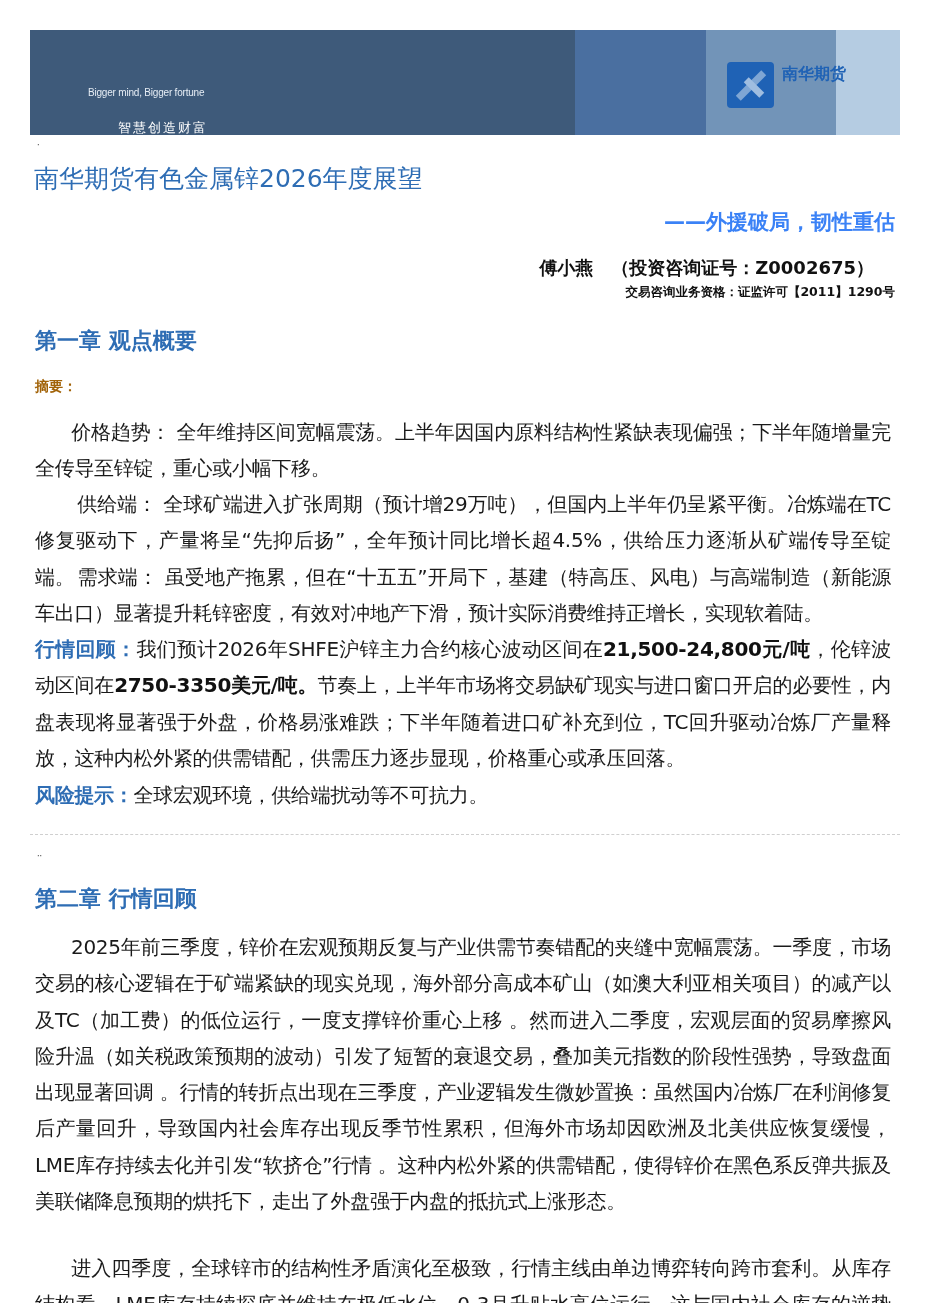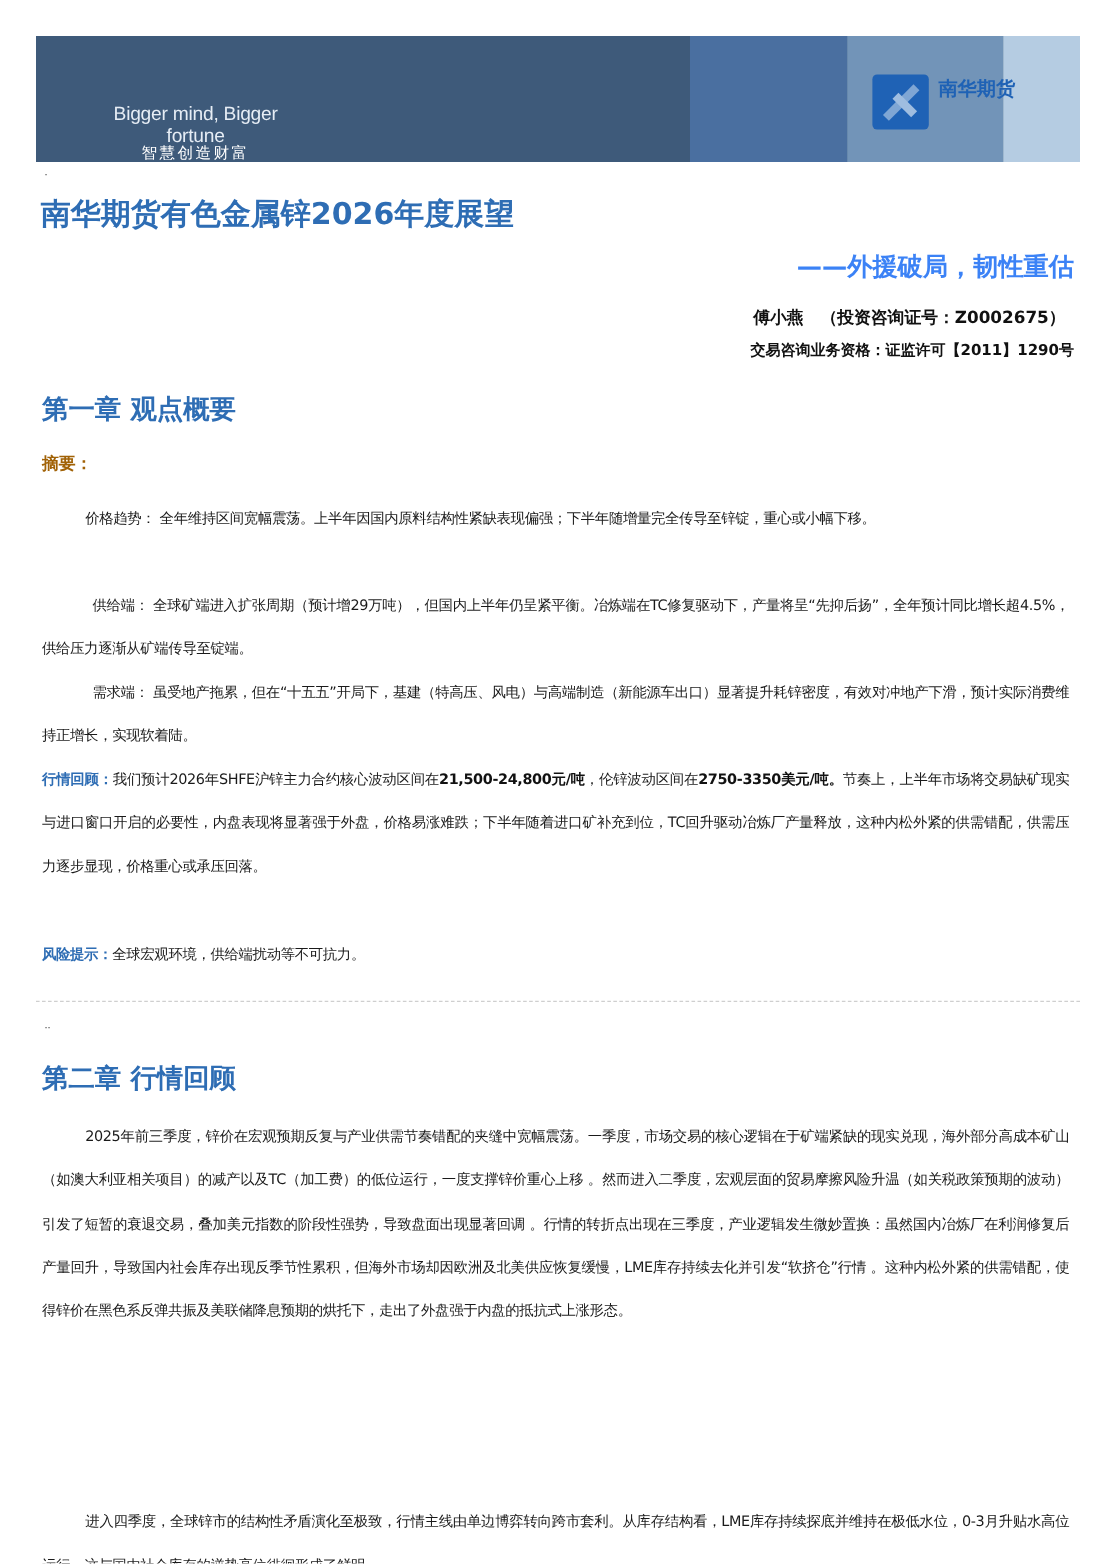--- a/index.html
+++ b/index.html
@@ -2,38 +2,38 @@
 <html><head>
 <meta charset="utf-8">
 <style>
   html, body { margin:0; padding:0; background:#ffffff; }
   body { width:930px; height:1303px; position:relative; overflow:hidden;
          font-family:"DejaVu Sans", "Liberation Sans", sans-serif; color:#1a1a1a; }
   .banner { position:absolute; left:30px; top:30px; width:870px; height:105px; background:#3e5a7a; overflow:hidden; }
   .band1 { position:absolute; left:545px; top:0; width:131px; height:105px; background:#4a6fa0; }
   .band2 { position:absolute; left:676px; top:0; width:130px; height:105px; background:#7294b8; }
   .band3 { position:absolute; left:806px; top:0; width:64px; height:105px; background:#b5cce2; }
-  .slogan-en { position:absolute; left:58px; top:57px; width:150px; text-align:center; color:#e6edf5; font-size:16px; font-family:"Liberation Sans", sans-serif; letter-spacing:-0.2px; }
+  .slogan-en { position:absolute; left:58px; top:57px; width:150px; text-align:left; color:#e6edf5; font-size:10px; font-family:"Liberation Sans", sans-serif; letter-spacing:-0.2px; }
   .slogan-cn { position:absolute; left:58px; top:73px; width:150px; text-align:center; color:#ffffff; font-size:13px; letter-spacing:2px;margin-top:16px; }
   .logo-mark { position:absolute; left:697px; top:32px; width:47px; height:46px; background:#1f62b5; border-radius:4px; overflow:hidden; }
   .logo-mark .bar1 { position:absolute; left:6px; top:20px; width:36px; height:7px; background:#7fa6d4; transform:rotate(-45deg); }
   .logo-mark .bar2 { position:absolute; left:16px; top:22px; width:22px; height:7px; background:#9fbde0; transform:rotate(45deg); }
   .logo-cn { position:absolute; left:752px; top:34px; color:#1f62b5; font-size:16px; font-weight:bold; letter-spacing:0px; }
   .logo-en { position:absolute; left:752px; top:64px; color:#1f62b5; font-size:9.5px; font-weight:normal; font-family:"Liberation Sans", sans-serif;margin-top:48px; }
 
   .dot-mark { position:absolute; color:#333; font-size:8px; line-height:8px; }
-  .title { position:absolute; left:34px; top:162px; color:#2e6db4; font-size:25px; font-weight:bold;text-align:center; }
+  .title { position:absolute; left:34px; top:162px; color:#2e6db4; font-size:25px; font-weight:normal;text-align:center; }
   .subtitle { position:absolute; right:35px; top:208px; color:#3b82f6; font-size:21px; font-weight:bold; }
-  .author { position:absolute; right:42px; top:256px; font-size:14px; font-weight:bold; color:#111; }
+  .author { position:absolute; right:56px; top:256px; font-size:18px; font-weight:bold; color:#111; }
   .license { position:absolute; right:35px; top:284px; font-size:12.5px; font-weight:bold; color:#111; }
 
   .ch-title { position:absolute; left:35px; color:#2e6db4; font-size:22px; font-weight:bold; }
   .summary-label { position:absolute; left:35px; top:378px; color:#a16207; font-size:14px; font-weight:bold; }
 
-  .para { position:absolute; left:35px; width:856px; font-size:12px; line-height:36.3px; color:#1a1a1a; text-align:justify; letter-spacing:-0.3px; }
+  .para { position:absolute; left:35px; width:856px; font-size:20px; line-height:36.3px; color:#1a1a1a; text-align:justify; letter-spacing:-0.3px; }
   .indent { display:inline-block; width:36px; }
   .lbl { color:#2e6db4; font-weight:bold; }
   .b { font-weight:bold; color:#111; }
   .sep { position:absolute; left:30px; top:834px; width:870px; border-top:1px dashed #cfcfcf; }
 </style>
 </head>
 <body>
 
 <div class="banner">
   <div class="band1"></div>

